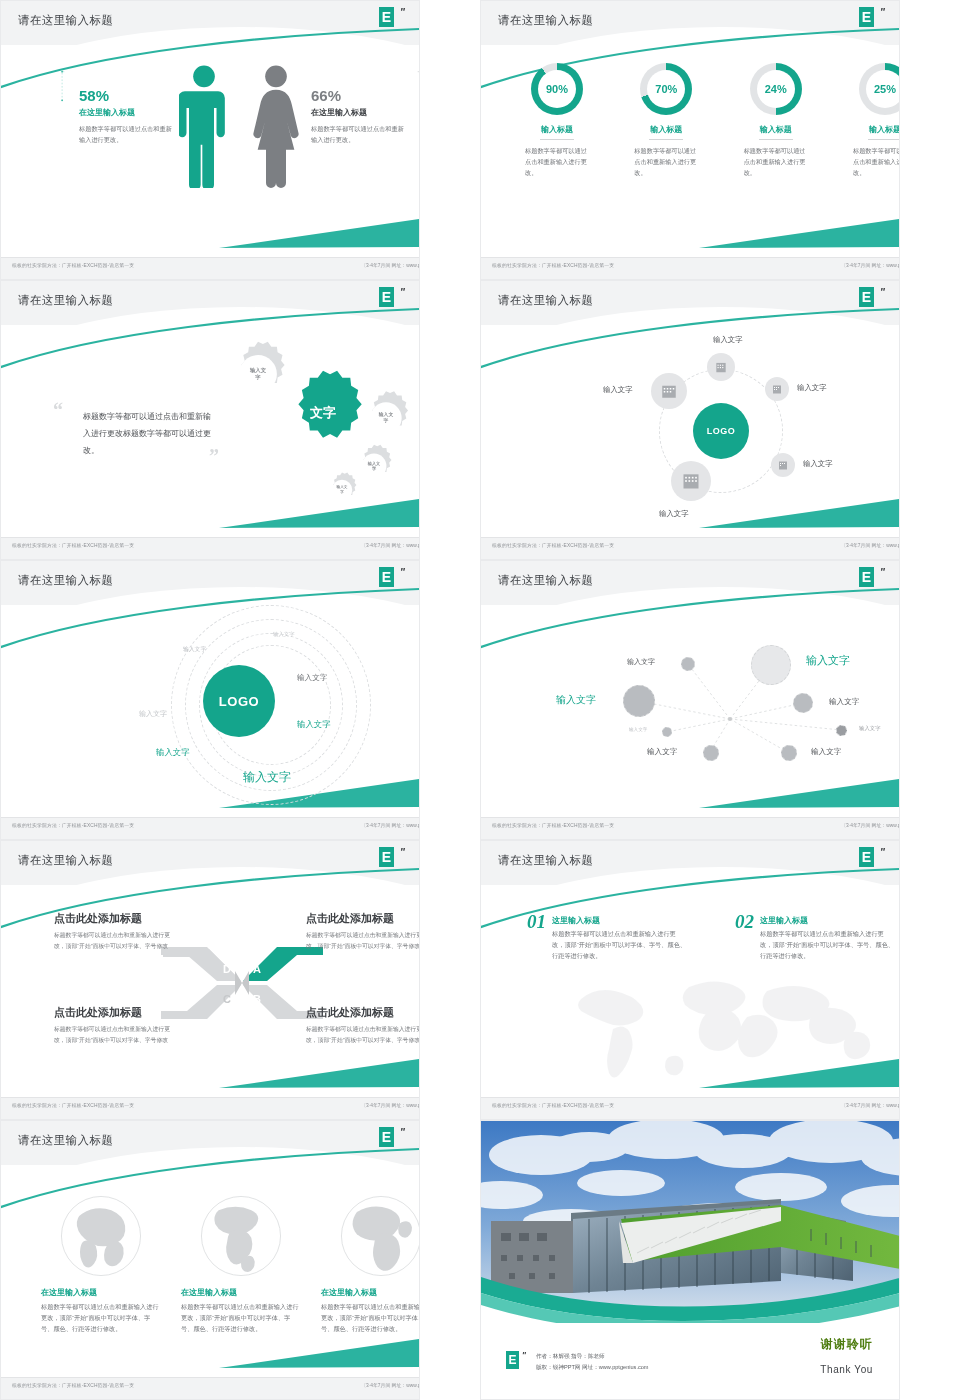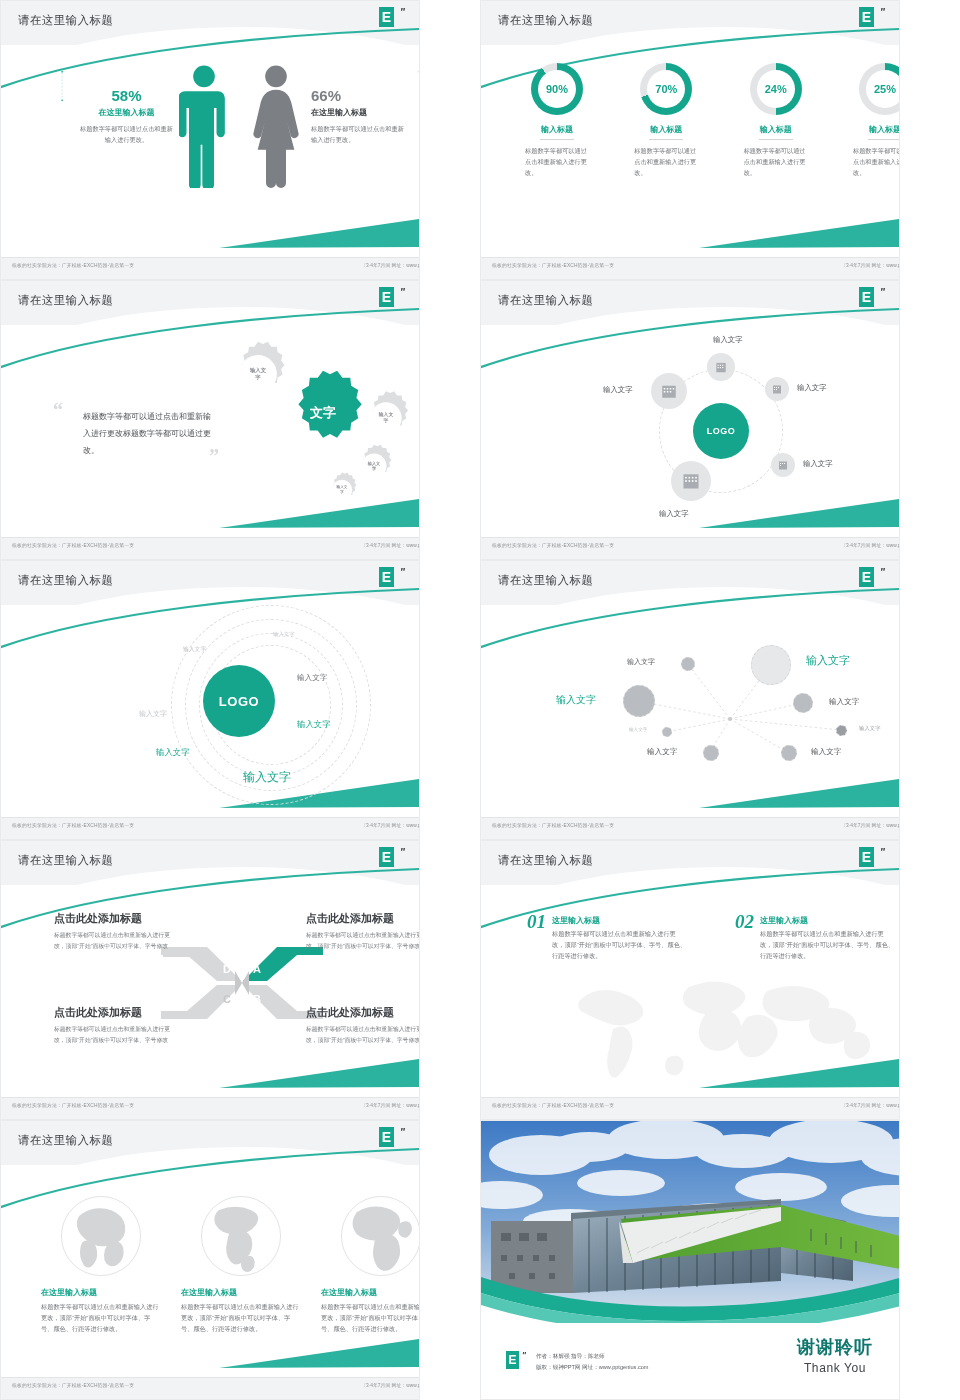--- a/index.html
+++ b/index.html
@@ -85,22 +85,22 @@
   
   .num { font-size:19px; font-weight:bold; font-style:italic; color:#14a58c;
          font-family:"Liberation Serif",serif; }
   .nttl { font-size:8px; font-weight:bold; color:#14a58c; }
 
   
   .gl-ttl { font-size:8px; font-weight:bold; color:#14a58c; }
 
   
   .photo { position:absolute; left:0; top:0; width:480px; height:190px; overflow:hidden; }
-  .thanks-cn { font-size:18px; font-weight:bold; color:#0f766e; letter-spacing:1px; }
-  .thanks-en { font-size:12px; color:#3f4246; letter-spacing:.6px; margin-top:2px; }
+  .thanks-cn { font-size:12px; font-weight:bold; color:#4d7c0f; letter-spacing:1px; }
+  .thanks-en { font-size:10px; color:#3f4246; letter-spacing:.6px; margin-top:11px; }
   .cred { font-size:5.6px; color:#5b5e62; line-height:1.95; }
 </style>
 </head>
 <body>
 
 <div id="deck">
 
   <div class="slide">
     <div class="topband"></div>
     <div class="curvewhite"></div>
@@ -131,21 +131,21 @@
       <svg style="position:absolute;left:178px;top:6px;width:50px;height:125px" viewBox="0 0 60 150">
         <circle cx="30" cy="16" r="13" fill="#14a58c"></circle>
         <path d="M13 34 h34 a8 8 0 0 1 8 8 v42 a5 5 0 0 1 -10 0 v-30 h-3 v92 a7 7 0 0 1 -14 0 v-48 h-2 v48 a7 7 0 0 1 -14 0 v-92 h-3 v30 a5 5 0 0 1 -10 0 v-42 a8 8 0 0 1 8 -8 z" fill="#14a58c"></path>
       </svg>
 
       <svg style="position:absolute;left:250px;top:6px;width:50px;height:125px" viewBox="0 0 60 150">
         <circle cx="30" cy="16" r="13" fill="#7c7f83"></circle>
         <path d="M30 32 c-12 0 -17 8 -19 18 l-8 34 a5 5 0 0 0 9 4 l5 -18 -9 34 h10 v40 a6 6 0 0 0 12 0 v-40 h0 v40 a6 6 0 0 0 12 0 v-40 h10 l-9 -34 5 18 a5 5 0 0 0 9 -4 l-8 -34 c-2 -10 -7 -18 -19 -18 z" fill="#7c7f83"></path>
       </svg>
 
-      <div style="position:absolute;left:78px;top:30px;width:95px;text-align:center;">
+      <div style="position:absolute;left:78px;top:30px;width:95px;text-align:left;">
         <div class="pct teal">58%</div>
         <div class="blk-ttl teal">在这里输入标题</div>
         <div class="body-txt" style="margin-top:6px;">标题数字等都可以通过点击和重新输入进行更改。</div>
       </div>
       <div style="position:absolute;left:310px;top:30px;width:95px;text-align:left;">
         <div class="pct" style="color:#7c7f83">66%</div>
         <div class="blk-ttl" style="color:#3f4246">在这里输入标题</div>
         <div class="body-txt" style="margin-top:6px;">标题数字等都可以通过点击和重新输入进行更改。</div>
       </div>
     </div>

